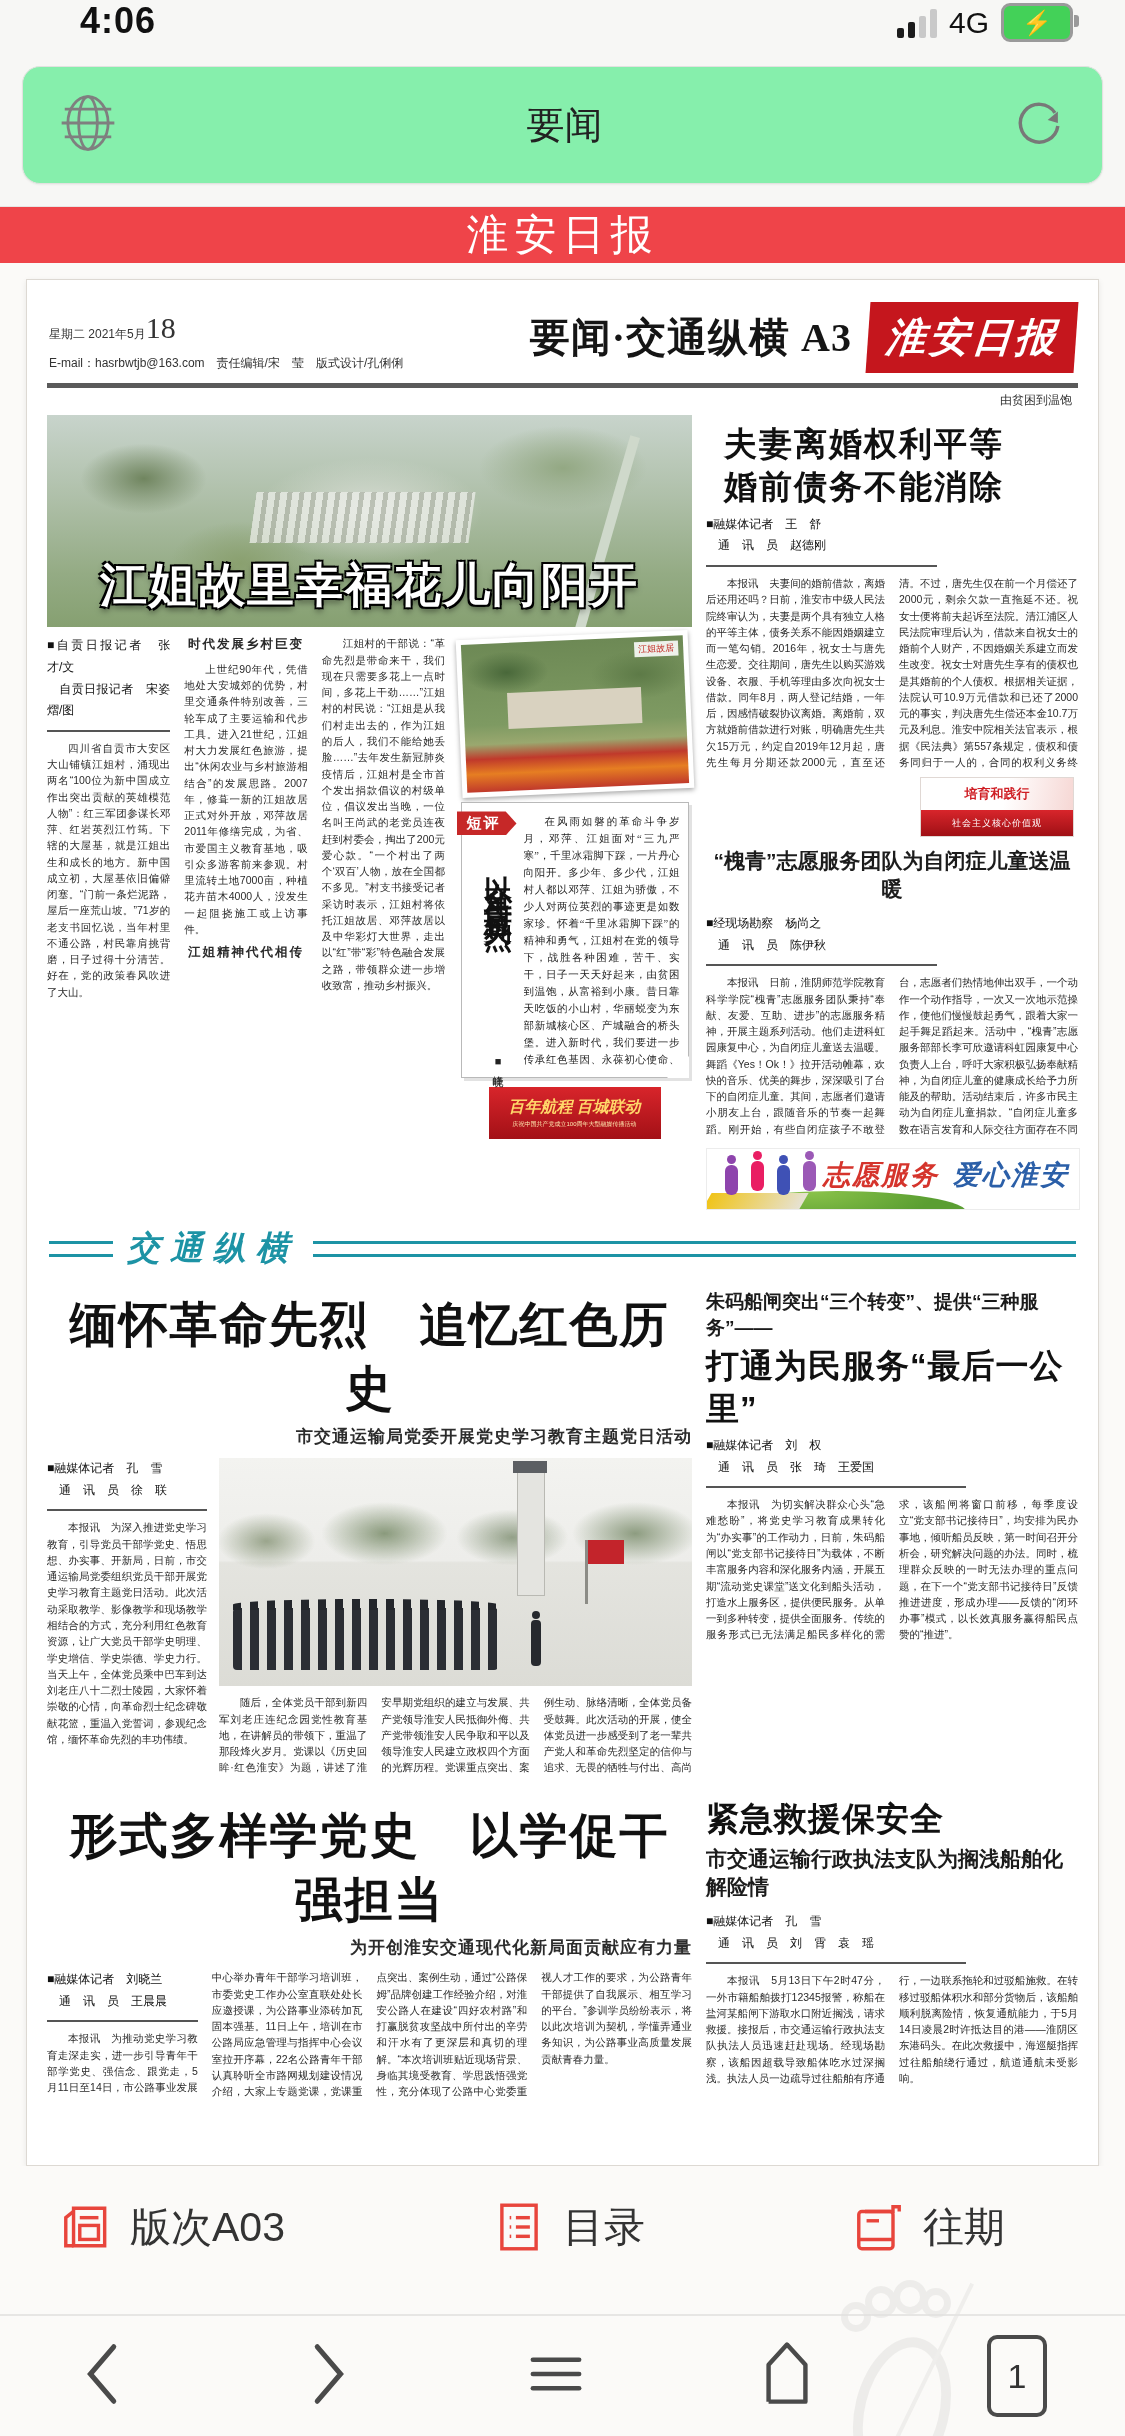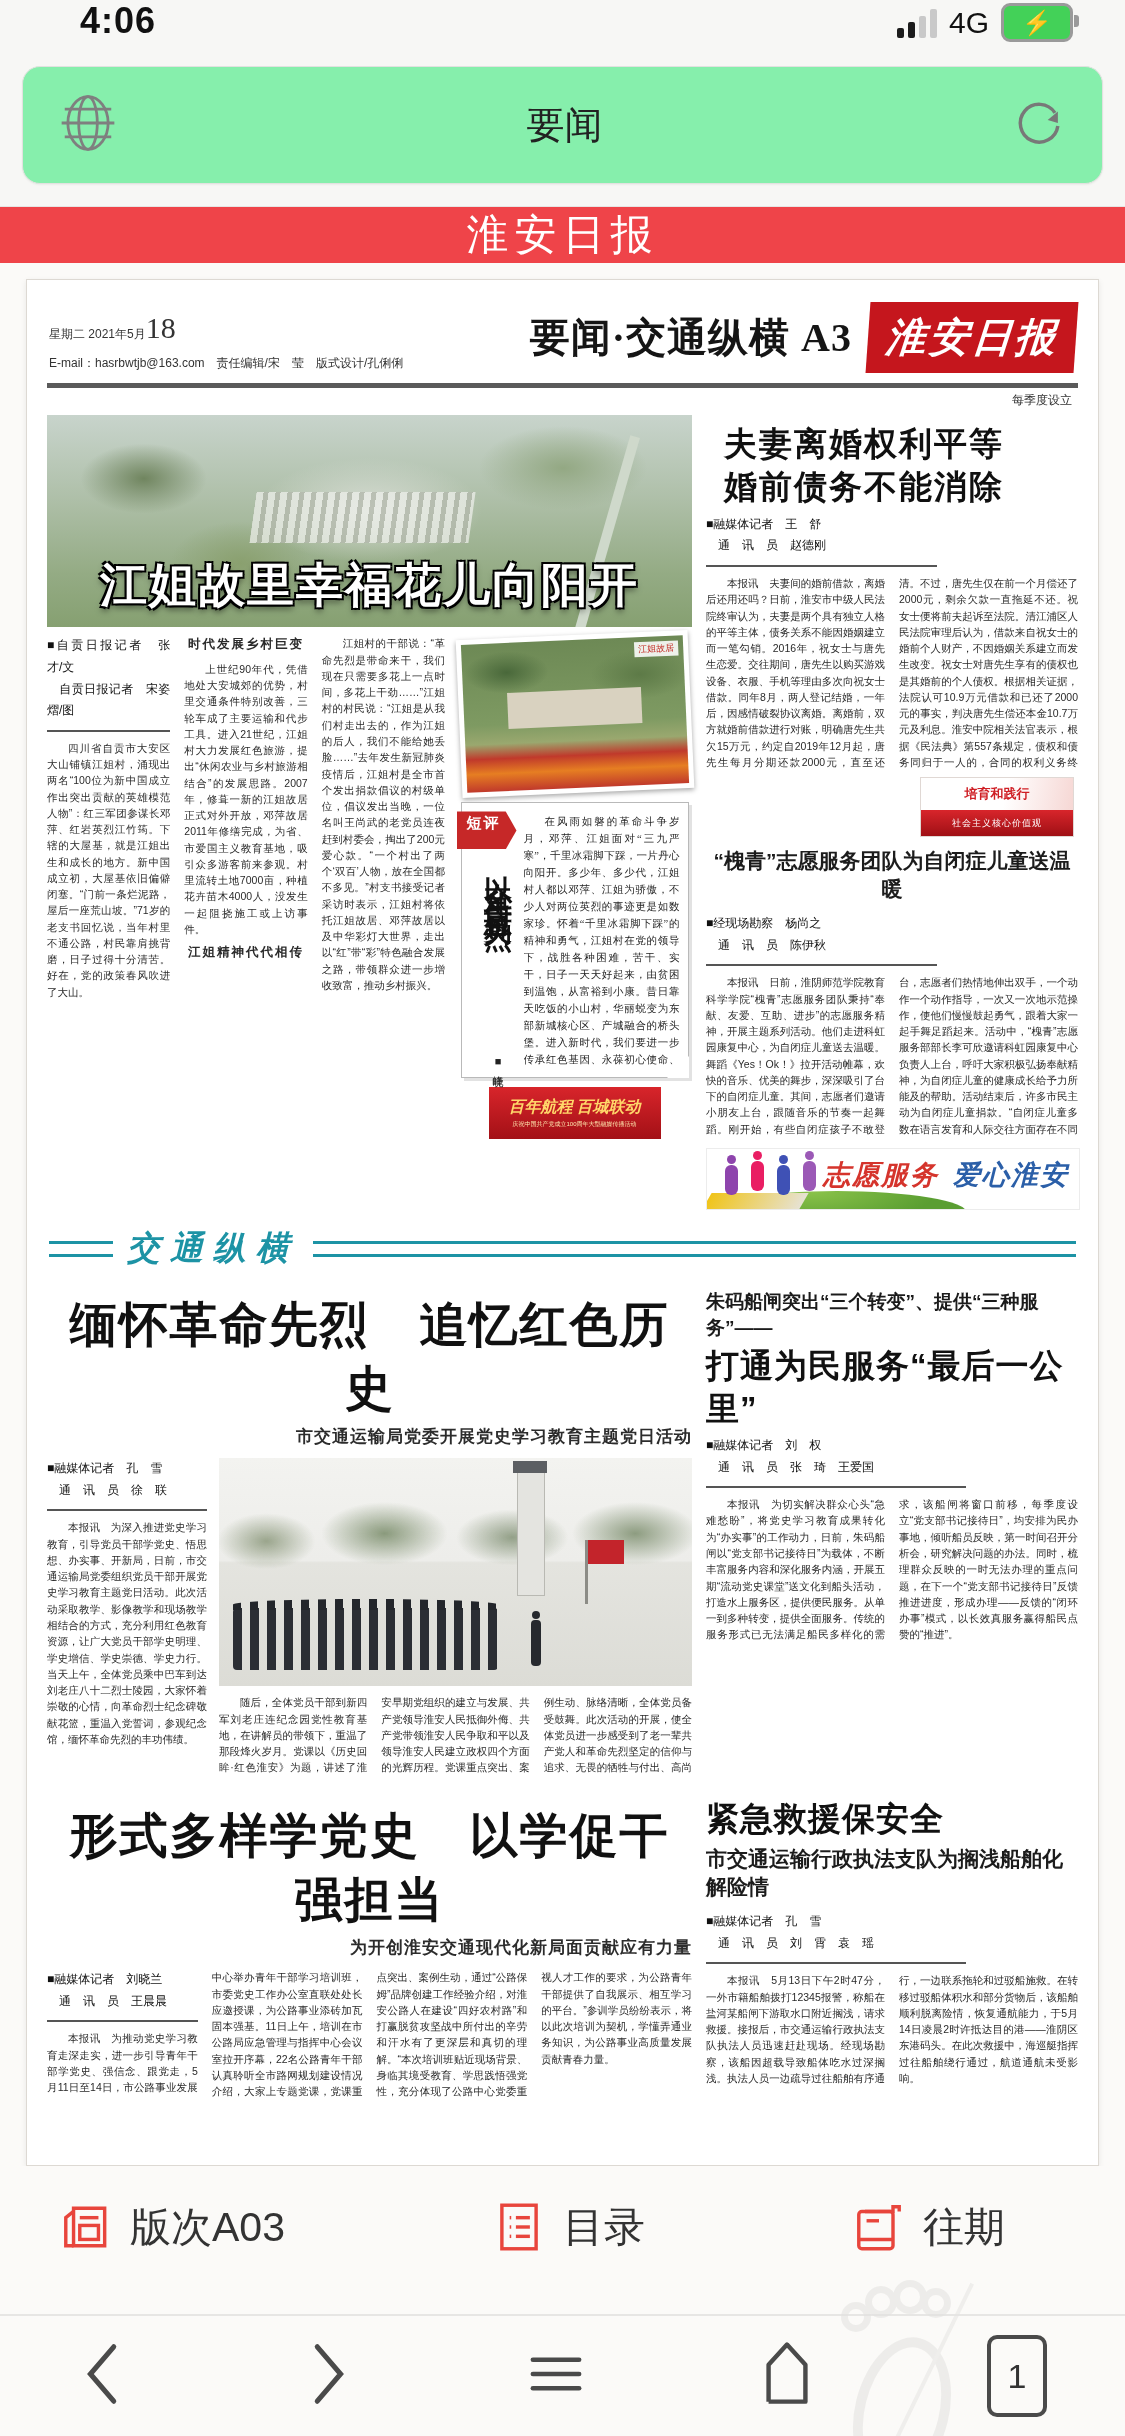--- a/index.html
+++ b/index.html
@@ -77,21 +77,21 @@
      linear-gradient(180deg,#6d8955 0%,#7e9a62 55%,#9aa86f 68%,#c0392b 78%,#e67e22 88%,#c0392b 100%);overflow:hidden;}
   .inset .house{position:absolute;left:20%;top:34%;width:60%;height:24%;background:#d9d2c0;border-top:7px solid #57504а;border-top-color:#57504a;}
   .inset .chip{position:absolute;top:5px;right:5px;background:rgba(255,255,255,.88);color:#c2271f;font-size:9px;padding:1px 4px;}
   .review{position:relative;width:228px;height:276px;border:1px solid #b9b9b9;box-shadow:3px 3px 0 #e2e2e2;background:#fff;display:flex;padding:10px 8px 10px 10px;box-sizing:border-box;}
   .review:after{content:"";position:absolute;right:-1px;bottom:-1px;border-style:solid;border-width:0 0 22px 22px;border-color:transparent transparent #fff transparent;box-shadow:-1px -1px 0 #cfcfcf inset;}
   .rev-left{display:flex;flex-direction:column;justify-content:space-between;align-items:center;width:52px;padding-top:40px;}
   .rev-title{writing-mode:vertical-rl;font-size:28px;font-weight:700;letter-spacing:8px;color:#111;}
   .rev-sign{writing-mode:vertical-rl;font-size:11px;color:#222;margin-top:6px;}
   .rev-body{flex:1;font-family:"Liberation Serif",serif;font-size:10.5px;line-height:1.62;text-align:justify;color:#1f1f1f;overflow:hidden;}
   .rev-body p{margin:0;text-indent:2em;}
-  .pennant{position:absolute;top:8px;left:-5px;background:#c62828;color:#fff;font-size:15px;font-weight:700;padding:3px 16px 16px 10px;letter-spacing:2px;clip-path:polygon(0 0,82% 0,100% 50%,82% 100%,0 100%);}
+  .pennant{position:absolute;top:8px;left:-5px;background:#c62828;color:#fff;font-size:15px;font-weight:700;padding:3px 16px 2px 10px;letter-spacing:2px;clip-path:polygon(0 0,82% 0,100% 50%,82% 100%,0 100%);}
   .banner100{width:172px;height:52px;background:linear-gradient(180deg,#d8252b 0%,#a31016 100%);display:flex;flex-direction:column;align-items:center;justify-content:center;gap:2px;}
   .banner100 .t{font-family:"Liberation Serif",serif;font-style:italic;font-weight:700;font-size:16px;color:#ffd76a;white-space:nowrap;}
   .banner100 .s{font-size:6px;color:#ffe9b0;white-space:nowrap;}
 
   
   .rt-head{font-size:33px;font-weight:700;color:#101010;line-height:1.28;letter-spacing:2px;text-align:left;padding-left:18px;margin:8px 0 6px;}
   .vals{width:152px;height:58px;margin:6px 4px 10px auto;border:1px solid #e0d8d4;display:flex;flex-direction:column;overflow:hidden;}
   .vals .l1{flex:1;display:flex;align-items:center;justify-content:center;font-size:13px;font-weight:700;color:#cf1f25;background:linear-gradient(100deg,#fff 55%,#f6d7d4 100%);}
   .vals .l2{height:26px;display:flex;align-items:center;justify-content:center;font-size:9px;color:#fff;background:linear-gradient(180deg,#d8252b,#9f1015);letter-spacing:1px;}
   .volunteer{position:relative;width:100%;height:60px;border:1px solid #ececec;background:#fff;overflow:hidden;margin-top:6px;}
@@ -211,21 +211,21 @@
             <span>2021年5月</span><span class="day">18</span>
           </div>
           <div>E-mail：hasrbwtjb@163.com　责任编辑/宋　莹　版式设计/孔俐俐</div>
         </div>
         <div class="mast-right">
           <span class="mast-section">要闻·交通纵横 A3</span>
           <span class="mast-brand">淮安日报</span>
         </div>
       </div>
 
-      <div class="photo-cap">每季度设立</div>
+      <div class="photo-cap">由贫困到温饱</div>
 
       <div class="topgrid">
 
         <div class="lead-col">
           <div class="aerial">
             <div class="river"></div>
               <div class="bldgs"></div>
             <div class="lead-head">江姐故里幸福花儿向阳开</div>
           </div>
           <div class="lead-bottom">

